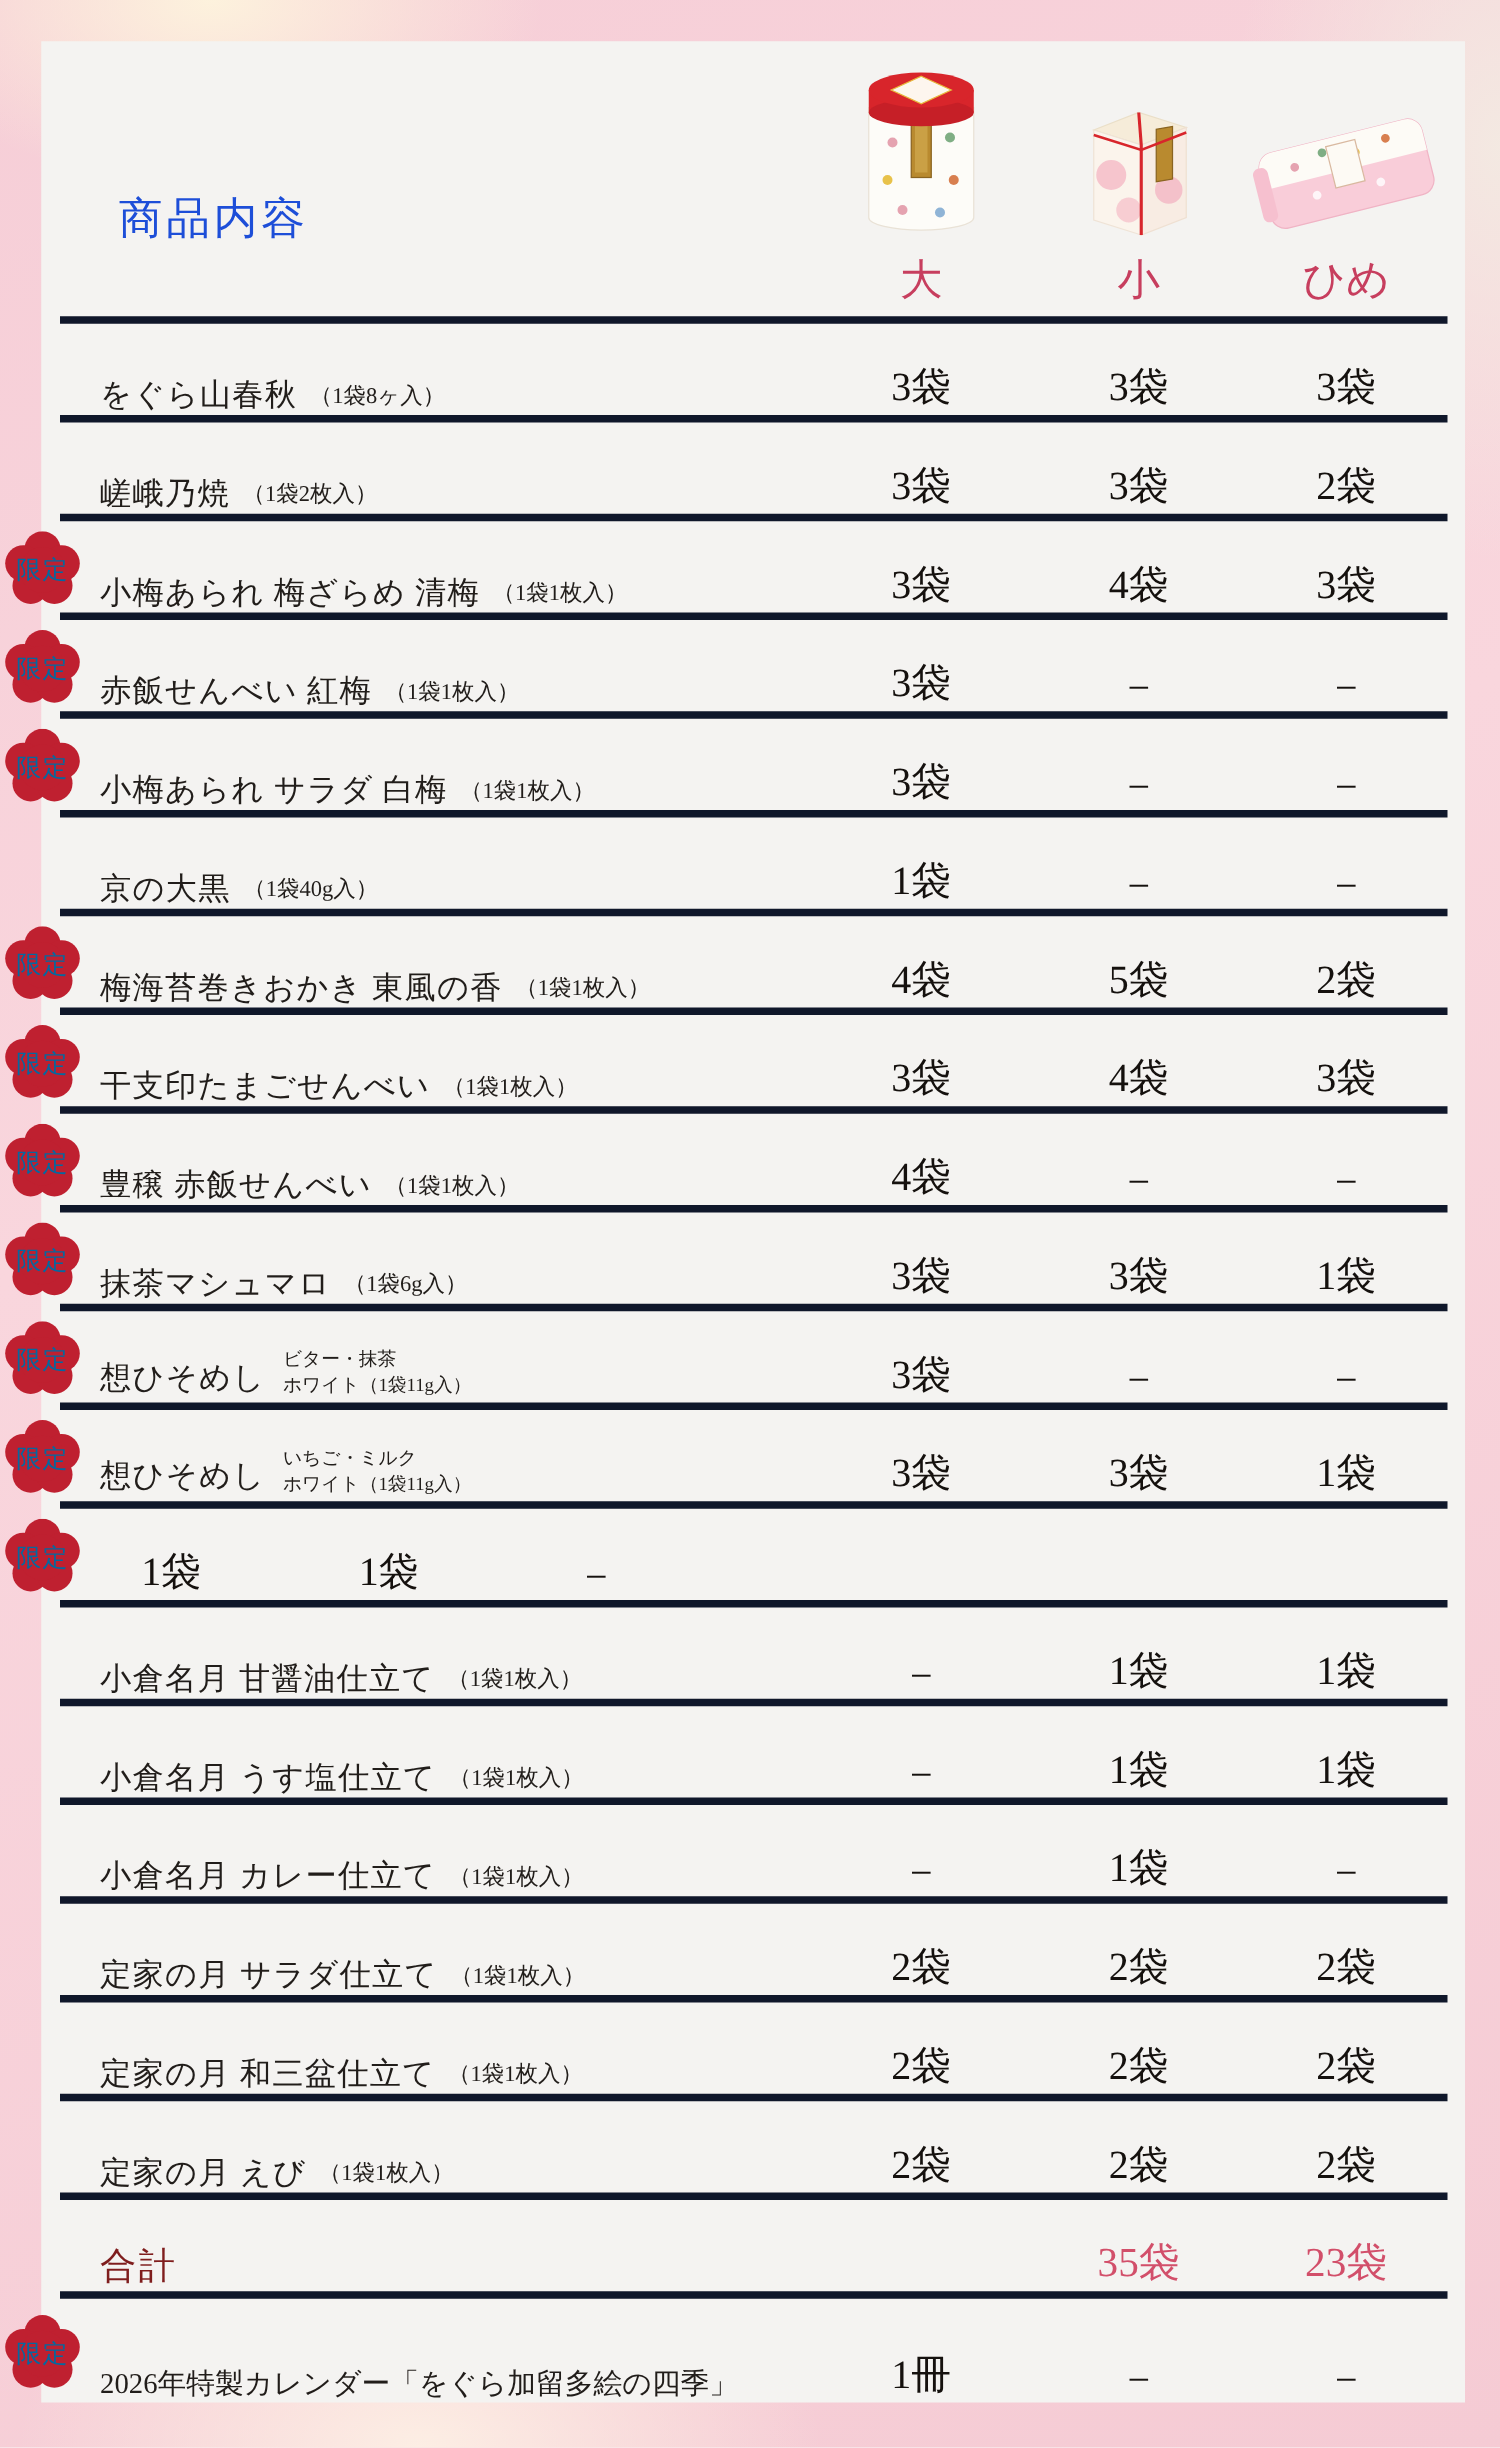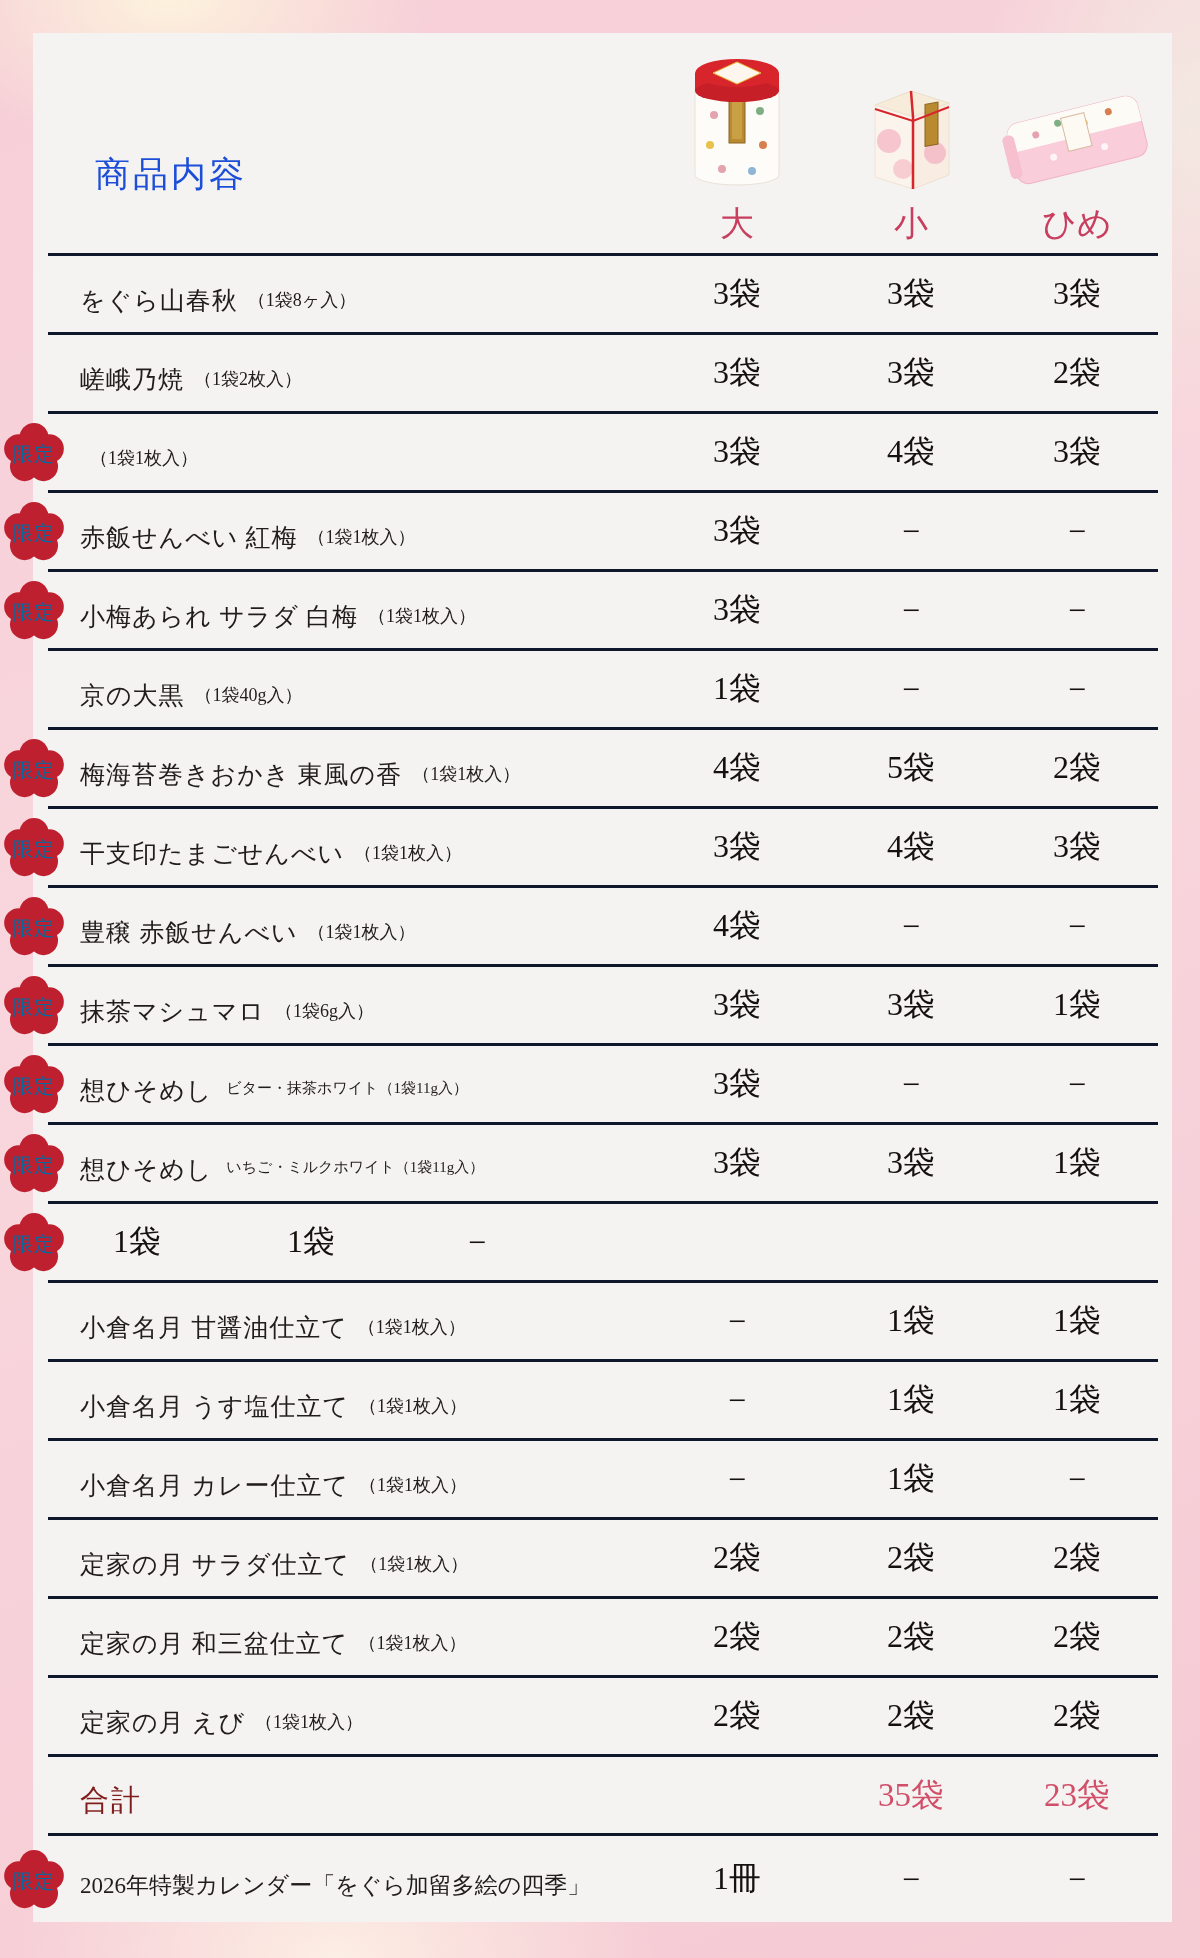--- a/index.html
+++ b/index.html
@@ -17,26 +17,26 @@
   .h-name{ flex:1; position:relative; }
   .page-title{ position:absolute; left:47px; top:118px; font-size:35px; letter-spacing:3px; color:#1d4ed8; }
   .h-col{ position:relative; }
   .h-col.c1{ width:178px; } .h-col.c2{ width:170px; } .h-col.c3{ width:162px; }
   .h-label{ position:absolute; bottom:6px; width:100%; text-align:center; font-size:34px; color:#c73e5e; }
   .h-img{ position:absolute; bottom:56px; left:50%; transform:translateX(-50%); }
   .header{ padding-right:14px; padding-left:15px; }
 
   
   .tbl{ margin:0 14px 0 15px; }
-  .row{ position:relative; display:flex; height:79px; border-top:3px solid #0f172a; }
+  .row{ position:relative; display:flex; height:79px; border-top:6px solid #0f172a;align-items:flex-end; }
   .row.cal{ height:89px; }
   .cell-name{ flex:1; display:flex; align-items:center; padding-left:32px; padding-top:12px; color:#211d1a; }
   .pname{ font-size:25px; letter-spacing:1px; white-space:nowrap; }
   .pspec{ font-size:18px; margin-left:10px; white-space:nowrap; }
-  .pnote{ display:inline-flex; margin-left:14px; font-size:15px; line-height:1.4; transform:translateY(-2px); }
+  .pnote{ display:inline-flex; flex-direction:column; margin-left:14px; font-size:15px; line-height:1.4; transform:translateY(-2px); }
   .val{ display:flex; align-items:center; justify-content:center; font-size:32px; color:#15110e; }
   .val.v1{ width:178px; } .val.v2{ width:170px; } .val.v3{ width:162px; }
   .total-label{ font-size:29px; letter-spacing:2px; color:#7f1d1d; }
   .row.total .val{ color:#d24f6a; font-size:33px; }
   .cal .pname{ font-size:23px; letter-spacing:0; }
 
   
   .badge{ position:absolute; left:-45px; top:calc(50% + 2px); transform:translateY(-50%);
           width:62px; height:62px; }
   .badge-text{ position:absolute; left:0; top:50%; width:100%; transform:translateY(-50%);
@@ -142,20 +142,21 @@
         <circle cx="16.2" cy="26.5" r="15"></circle>
         <circle cx="22.2" cy="45" r="15"></circle>
         <circle cx="41.8" cy="45" r="15"></circle>
         <circle cx="47.8" cy="26.5" r="15"></circle>
         <circle cx="32" cy="32" r="19"></circle>
       </g>
     </svg>
     <span class="badge-text">限定</span>
   </div>
     <div class="cell-name">
+      <span class="pname">小梅あられ 梅ざらめ 清梅</span>
 
       <span class="pspec">（1袋1枚入）</span>
     </div>
     <div class="val v1">3袋</div>
     <div class="val v2">4袋</div>
     <div class="val v3">3袋</div>
   </div>
         <div class="row">
           <div class="badge">
     <svg width="62" height="62" viewBox="0 0 64 64">

